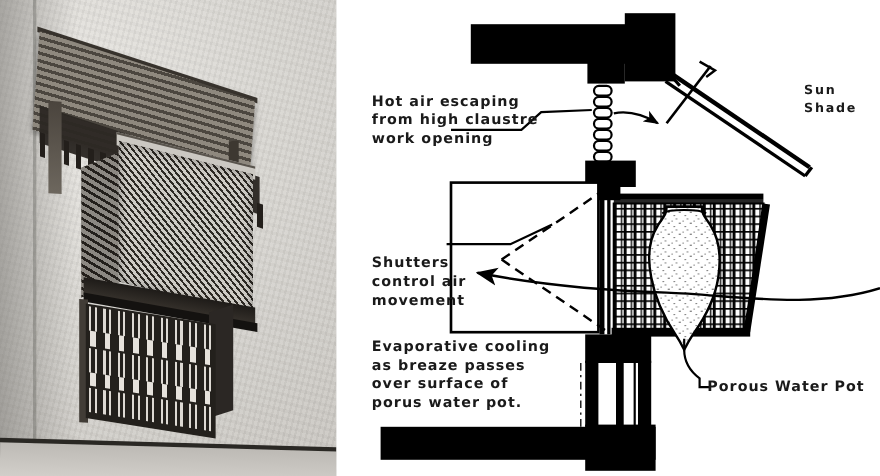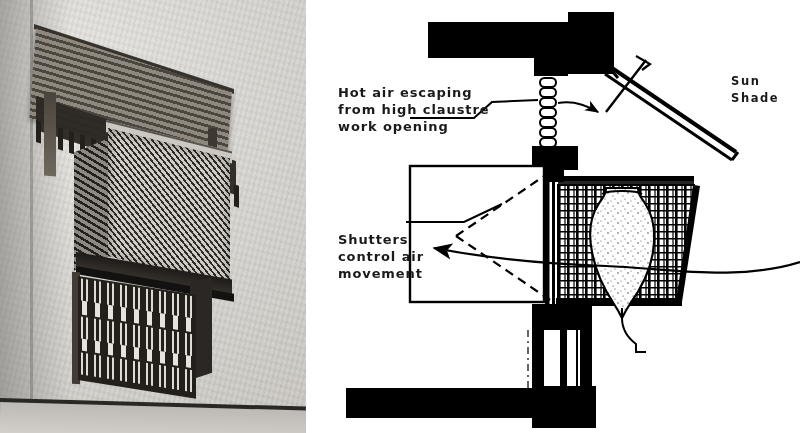--- a/index.html
+++ b/index.html
@@ -409,18 +409,23 @@
     </svg>
 
     <div class="label" style="left:32px; top:84px;">Hot air escaping
 from high claustre
 work opening</div>
 
     <div class="label" style="left:32px; top:193px;margin-top:38px;">Shutters
 control air
 movement</div>
 
+    <div class="label" style="left:32px; top:307px;">Evaporative cooling
+as breaze passes
+over surface of
+porus water pot.</div>
 
     <div class="label label-sun" style="left:425px; top:73px;">Sun  Shade</div>
 
+    <div class="label" style="left:337px; top:343px;">Porous Water   Pot</div>
 
   </div>
 </div>
 
 </body></html>

